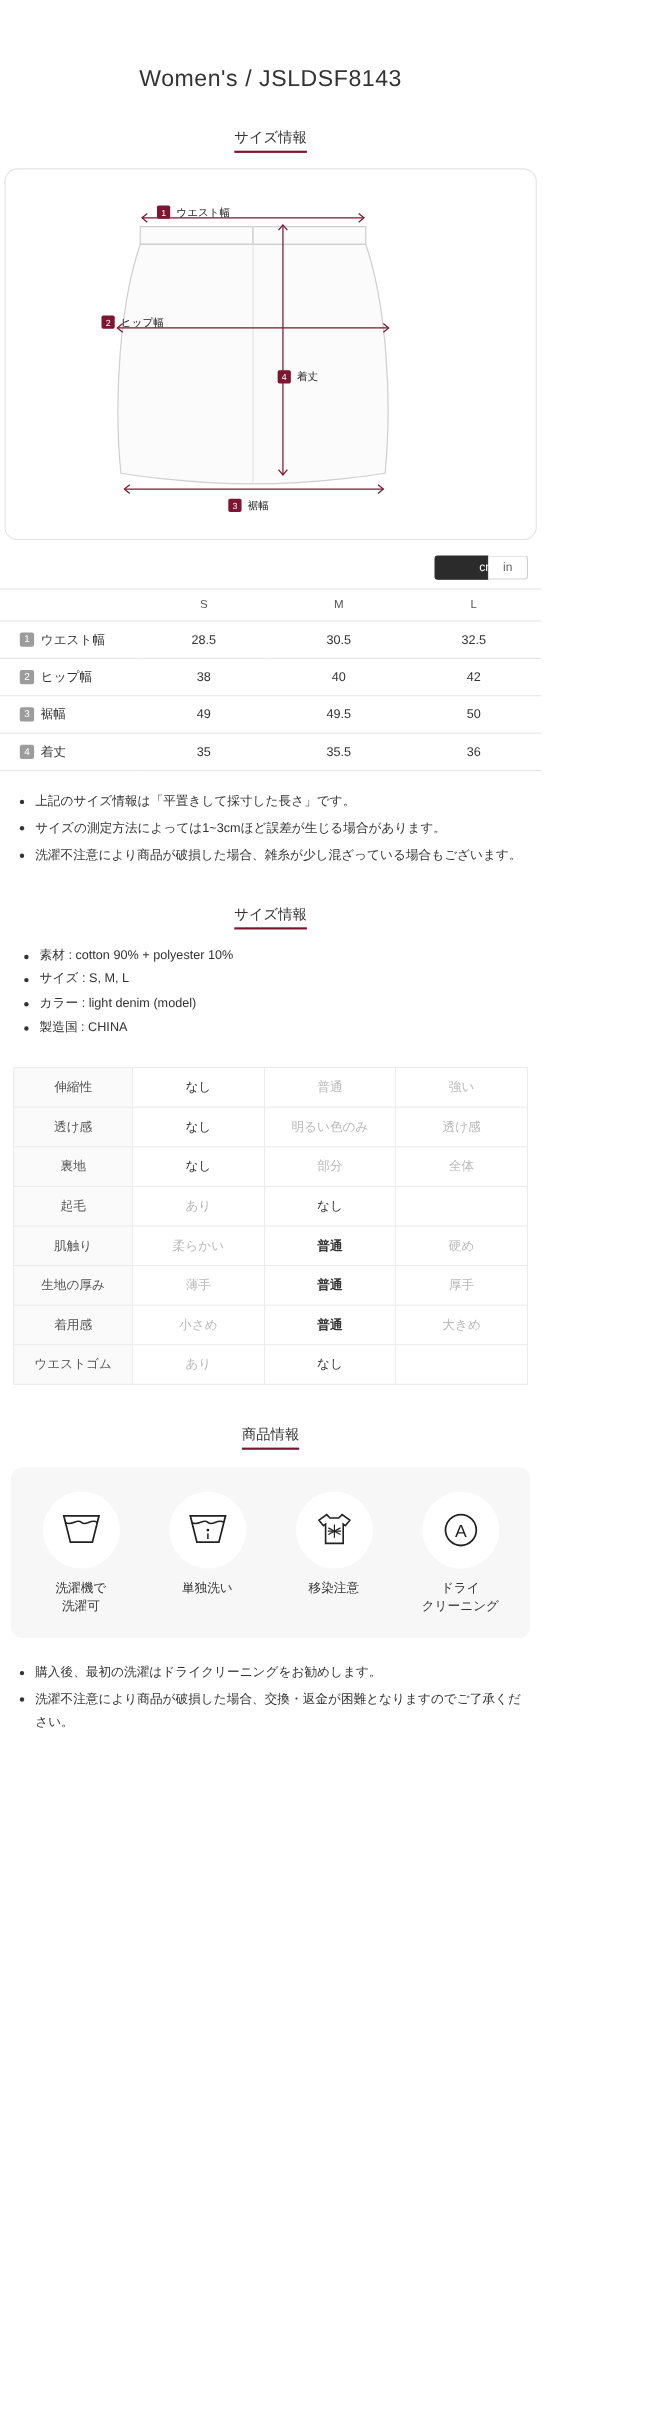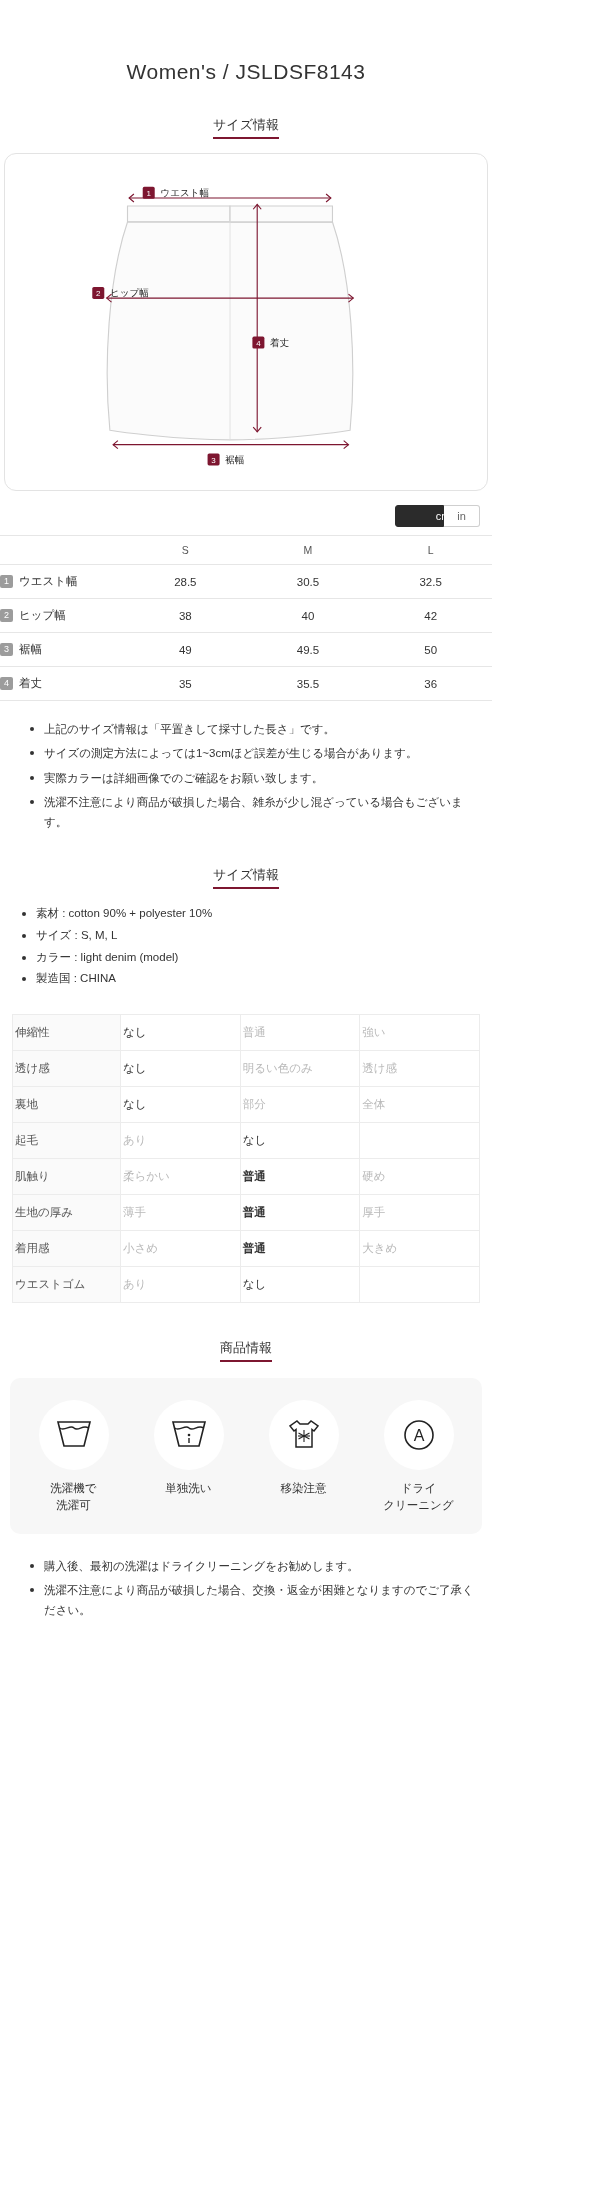--- a/index.html
+++ b/index.html
@@ -77,41 +77,41 @@
     border-top: 1px solid #e6e6e6;
     border-bottom: 1px solid #e6e6e6;
     padding: 9px 4px;
     text-align: center;
     font-weight: normal;
     color: #333;
   }
   table.size-table thead th { color: #555; font-size: 10.5px; padding: 8px 4px; }
   table.size-table td.label-cell {
     text-align: left;
-    padding-left: 0;
+    padding-left: 18px;
     white-space: nowrap;
     width: 124px;
   }
   .numbox {
     display: inline-block;
     width: 13px; height: 13px;
     line-height: 13px;
     font-size: 9px;
     text-align: center;
     color: #fff;
     background: #9c9c9c;
     border-radius: 2px;
     margin-right: 6px;
     vertical-align: 1px;
   }
 
   
   ul.notes {
     list-style: none;
-    margin: 18px 0 0 12px;
+    margin: 18px 0 0 0;
     padding: 0 14px 0 18px;
   }
   ul.notes li {
     position: relative;
     font-size: 11.5px;
     line-height: 1.75;
     color: #333;
     padding-left: 14px;
     margin-bottom: 4px;
   }
@@ -150,20 +150,21 @@
   table.attr-table {
     width: calc(100% - 24px);
     margin: 24px 12px 0 12px;
     border-collapse: collapse;
     font-size: 11.5px;
     table-layout: fixed;
   }
   table.attr-table td {
     border: 1px solid #ececec;
     height: 36px;
+    text-align: center;
     color: #b9b9b9;
     padding: 4px 2px;
   }
   table.attr-table td.attr-name {
     background: #fafafa;
     color: #555;
     width: 108px;
   }
   table.attr-table td.sel {
     color: #333;
@@ -305,21 +306,20 @@
         <td>35</td>
         <td>35.5</td>
         <td>36</td>
       </tr>
     </tbody>
   </table>
 
   <ul class="notes">
     <li>上記のサイズ情報は「平置きして採寸した長さ」です。</li>
     <li>サイズの測定方法によっては1~3cmほど誤差が生じる場合があります。</li>
-    <li>実際カラーは詳細画像でのご確認をお願い致します。</li>
     <li>洗濯不注意により商品が破損した場合、雑糸が少し混ざっている場合もございます。</li>
   </ul>
 
   <div class="section-head" style="margin-top:34px;">
     <span>サイズ情報</span>
   </div>
 
   <ul class="spec">
     <li>素材 : cotton 90% + polyester 10%</li>
     <li>サイズ : S, M, L</li>

